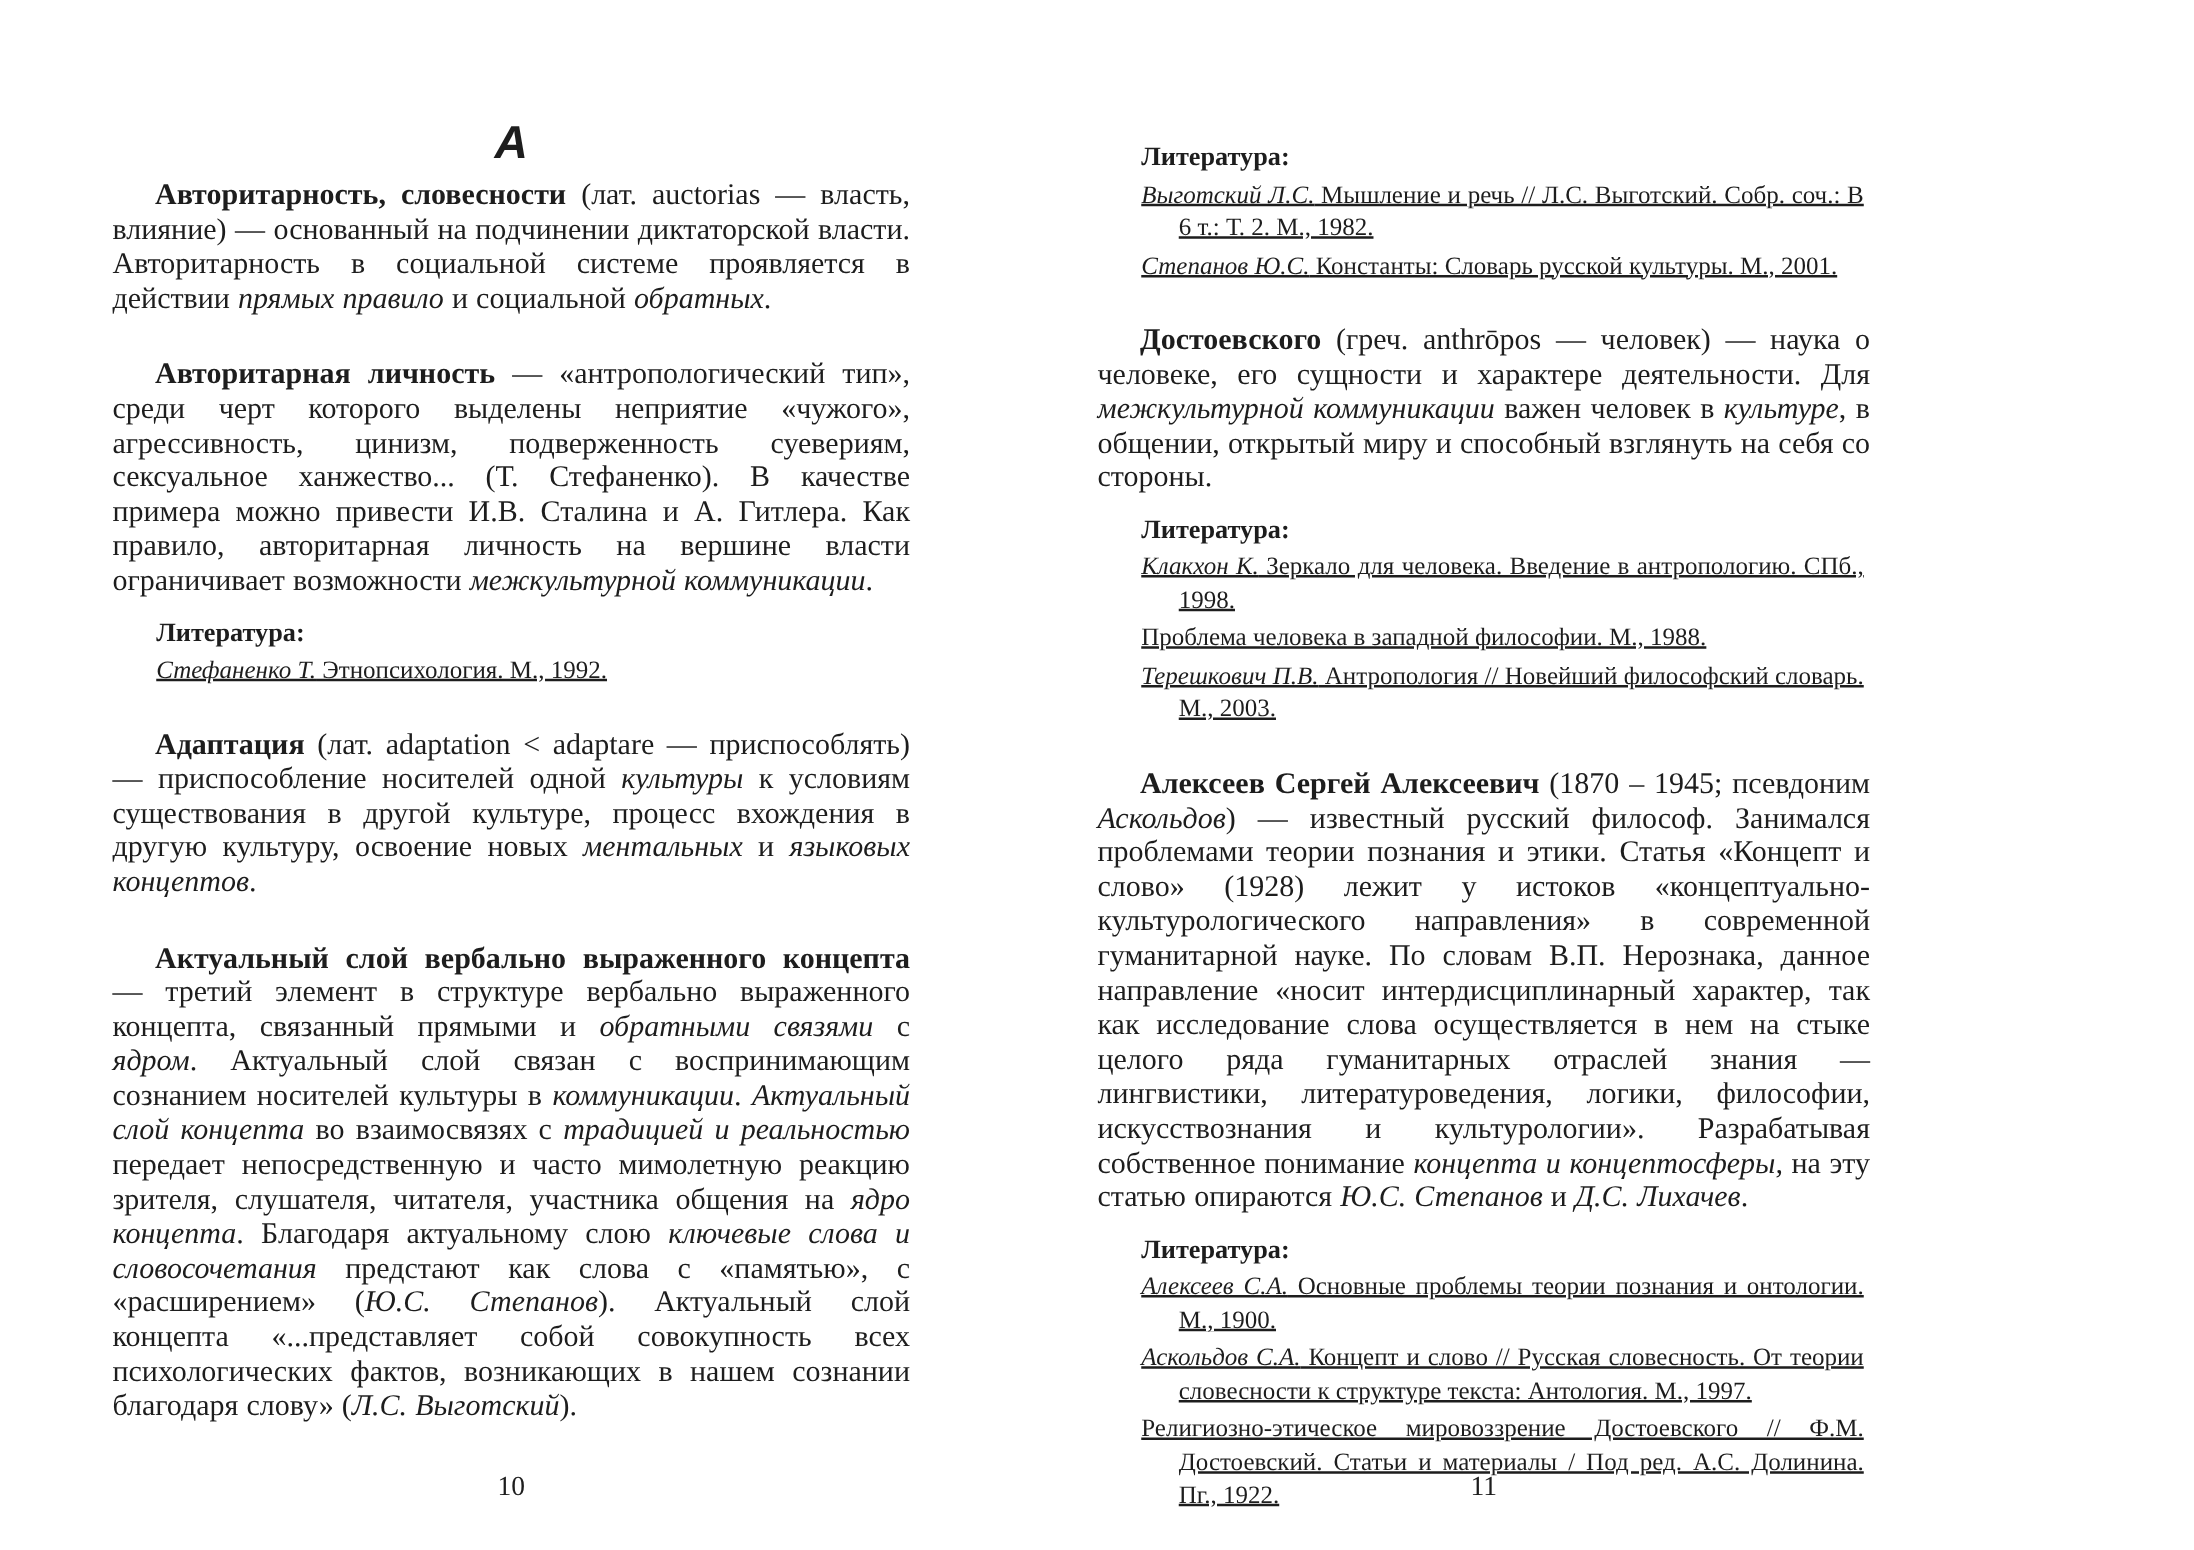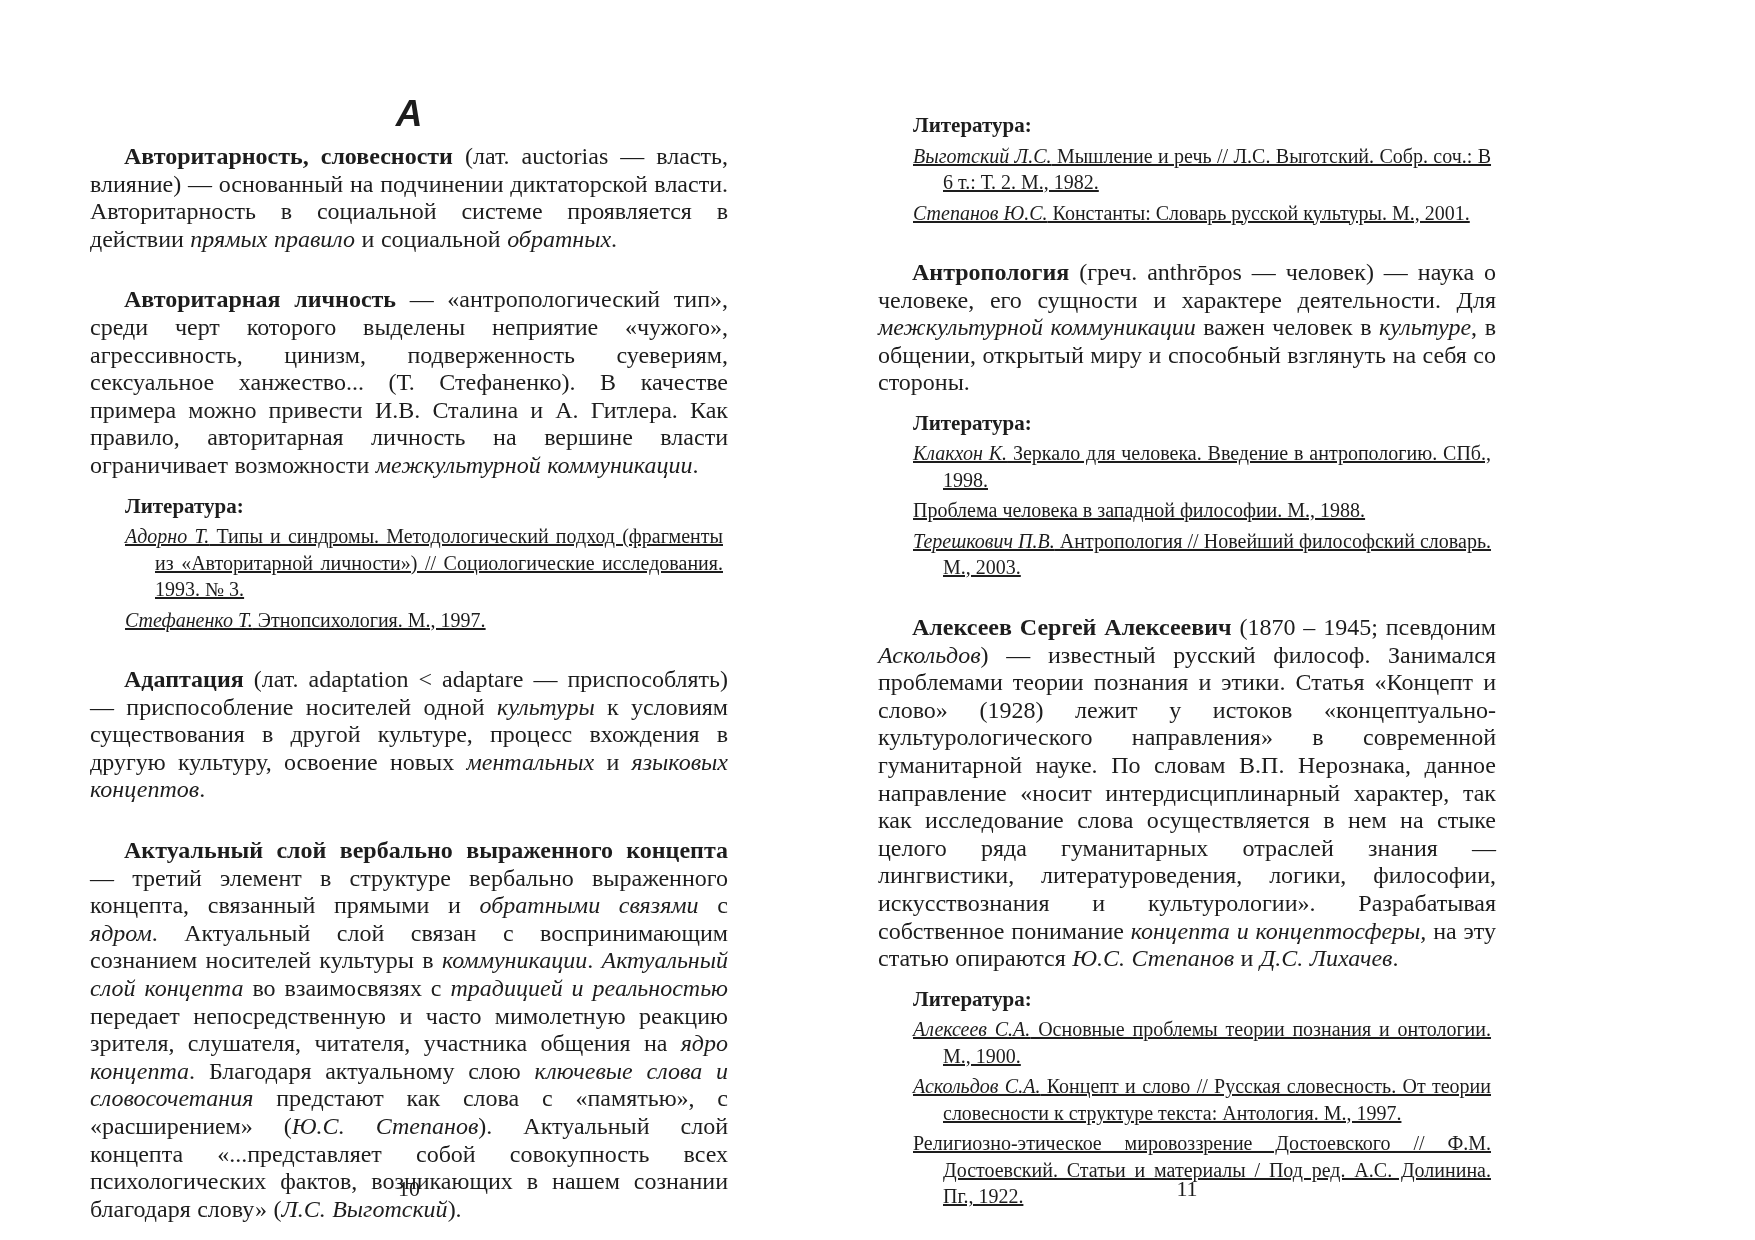--- a/index.html
+++ b/index.html
@@ -90,37 +90,36 @@
 
 <div class="spread">
 
   <section class="page left">
     <h1 class="section-letter">А</h1>
     <div class="blocks" id="left-blocks">
         <p class="body-para"><span class="rb">Авторитарность, словесности</span><span> (лат. auctorias — власть, влияние) — основанный на подчинении диктаторской власти. Авторитарность в социальной системе проявляется в действии </span><span class="ri">прямых правило</span><span> и социальной </span><span class="ri">обратных</span><span>.</span></p>
         <p class="body-para"><span class="rb">Авторитарная личность</span><span> — «антропологический тип», среди черт которого выделены неприятие «чужого», агрессивность, цинизм, подверженность суевериям, сексуальное ханжество... (Т. Стефаненко). В качестве примера можно привести И.В. Сталина и А. Гитлера. Как правило, авторитарная личность на вершине власти ограничивает возможности </span><span class="ri">межкультурной коммуникации</span><span>.</span></p>
         <div class="lit">
           <div class="lit-label">Литература:</div>
-          <div class="lit-entry"><span class="ri">Адорно Т.</span><span> Типы и синдромы. Методологический подход (фрагменты из «Авторитарной личности») // Социологические исследования. 1993. № 3.</span></div>
-          <div class="lit-entry"><span class="ri">Стефаненко Т.</span><span> Этнопсихология. М., 1997.</span></div>
+          <div class="lit-entry"><span class="ri">Стефаненко Т.</span><span> Этнопсихология. М., 1992.</span></div>
         </div>
         <p class="body-para"><span class="rb">Адаптация</span><span> (лат. adaptation &lt; adaptare — приспособлять) — приспособление носителей одной </span><span class="ri">культуры</span><span> к условиям существования в другой культуре, процесс вхождения в другую культуру, освоение новых </span><span class="ri">ментальных</span><span> и </span><span class="ri">языковых концептов</span><span>.</span></p>
         <p class="body-para"><span class="rb">Актуальный слой вербально выраженного концепта</span><span> — третий элемент в структуре вербально выраженного концепта, связанный прямыми и </span><span class="ri">обратными связями</span><span> с </span><span class="ri">ядром</span><span>. Актуальный слой связан с воспринимающим сознанием носителей культуры в </span><span class="ri">коммуникации</span><span>. </span><span class="ri">Актуальный слой концепта</span><span> во взаимосвязях с </span><span class="ri">традицией и реальностью</span><span> передает непосредственную и часто мимолетную реакцию зрителя, слушателя, читателя, участника общения на </span><span class="ri">ядро концепта</span><span>. Благодаря актуальному слою </span><span class="ri">ключевые слова и словосочетания</span><span> предстают как слова с «памятью», с «расширением» (</span><span class="ri">Ю.С. Степанов</span><span>). Актуальный слой концепта «...представляет собой совокупность всех психологических фактов, возникающих в нашем сознании благодаря слову» (</span><span class="ri">Л.С. Выготский</span><span>).</span></p>
       </div>
     <div class="page-number">10</div>
   </section>
 
   <section class="page right">
     <div class="blocks" id="right-blocks">
         <div class="lit">
           <div class="lit-label">Литература:</div>
           <div class="lit-entry"><span class="ri">Выготский Л.С.</span><span> Мышление и речь // Л.С. Выготский. Собр. соч.: В 6 т.: Т. 2. М., 1982.</span></div>
           <div class="lit-entry"><span class="ri">Степанов Ю.С.</span><span> Константы: Словарь русской культуры. М., 2001.</span></div>
         </div>
-        <p class="body-para"><span class="rb">Антропология</span><span> (греч. anthrōpos — человек) — наука о человеке, его сущности и характере деятельности. Для </span><span class="ri">межкультурной коммуникации</span><span> важен человек в </span><span class="ri">культуре</span><span>, в общении, открытый миру и способный взглянуть на себя со стороны.</span></p>
+        <p class="body-para"><span class="rb">Достоевского</span><span> (греч. anthrōpos — человек) — наука о человеке, его сущности и характере деятельности. Для </span><span class="ri">межкультурной коммуникации</span><span> важен человек в </span><span class="ri">культуре</span><span>, в общении, открытый миру и способный взглянуть на себя со стороны.</span></p>
         <div class="lit">
           <div class="lit-label">Литература:</div>
           <div class="lit-entry"><span class="ri">Клакхон К.</span><span> Зеркало для человека. Введение в антропологию. СПб., 1998.</span></div>
           <div class="lit-entry"><span>Проблема человека в западной философии. М., 1988.</span></div>
           <div class="lit-entry"><span class="ri">Терешкович П.В.</span><span> Антропология // Новейший философский словарь. М., 2003.</span></div>
         </div>
         <p class="body-para"><span class="rb">Алексеев Сергей Алексеевич</span><span> (1870 – 1945; псевдоним </span><span class="ri">Аскольдов</span><span>) — известный русский философ. Занимался проблемами теории познания и этики. Статья «Концепт и слово» (1928) лежит у истоков «концептуально-культурологического направления» в современной гуманитарной науке. По словам В.П. Нерознака, данное направление «носит интердисциплинарный характер, так как исследование слова осуществляется в нем на стыке целого ряда гуманитарных отраслей знания — лингвистики, литературоведения, логики, философии, искусствознания и культурологии». Разрабатывая собственное понимание </span><span class="ri">концепта и концептосферы,</span><span> на эту статью опираются </span><span class="ri">Ю.С. Степанов</span><span> и </span><span class="ri">Д.С. Лихачев</span><span>.</span></p>
         <div class="lit">
           <div class="lit-label">Литература:</div>
           <div class="lit-entry"><span class="ri">Алексеев С.А.</span><span> Основные проблемы теории познания и онтологии. М., 1900.</span></div>

